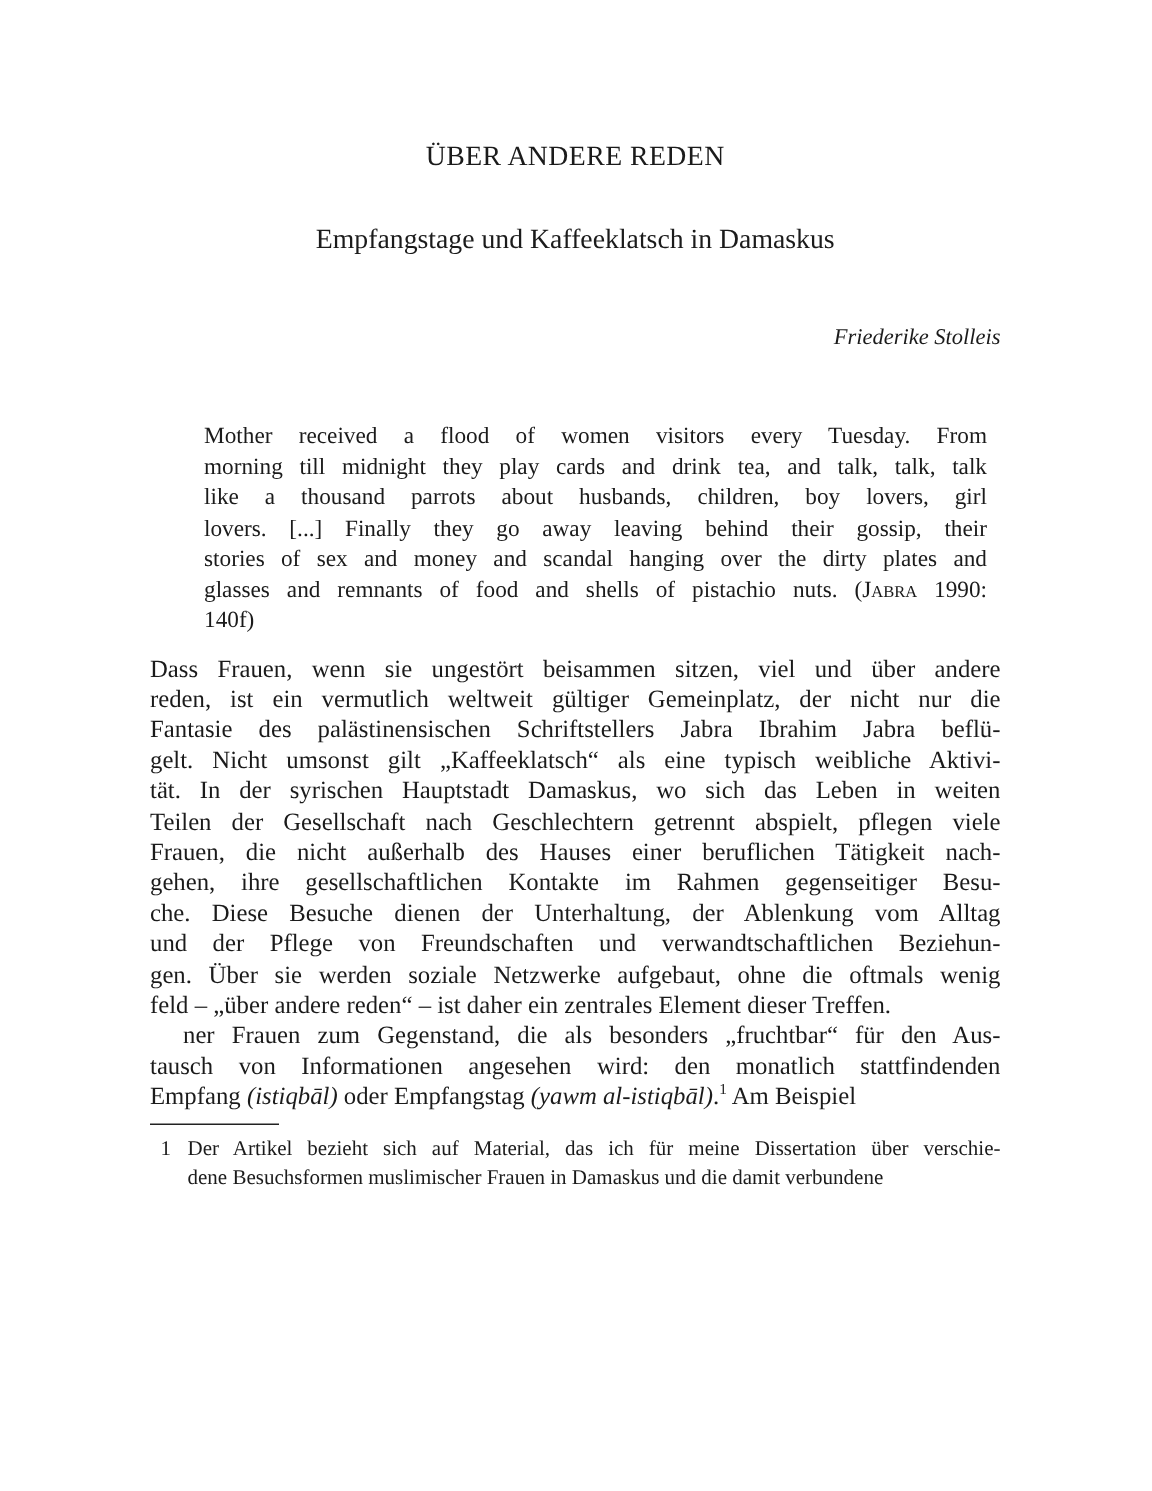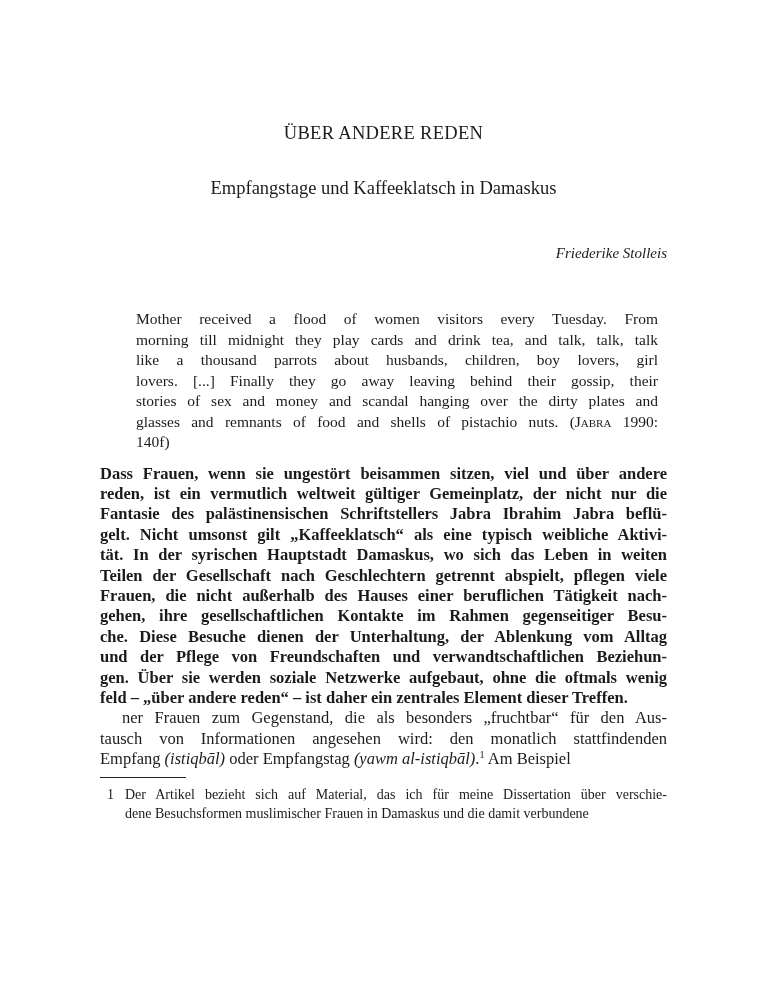--- a/index.html
+++ b/index.html
@@ -16,21 +16,21 @@
     font-family: "Liberation Serif", "DejaVu Serif", serif;
     color: #1b1b1b;
   }
   .content {
     position: absolute;
     left: 100px;
     top: 0;
     width: 567px;
   }
   .title {
-    margin-top: 120px;
+    margin-top: 92px;
     font-size: 18.5px;
     line-height: 26px;
     text-align: center;
     letter-spacing: 0.3px;
   }
   .subtitle {
     margin-top: 29px;
     font-size: 18.5px;
     line-height: 26px;
     text-align: center;
@@ -48,21 +48,20 @@
     width: 522px;
     font-size: 15.5px;
     line-height: 20.5px;
   }
   .para {
     font-size: 16.5px;
     line-height: 20.4px;
   }
   .para-first {
     margin-top: 11px;
-    font-weight: bold;
   }
   .para.indent .line:first-child {
     text-indent: 22px;
   }
   .line {
     text-align: justify;
     text-align-last: justify;
     text-justify: inter-word;
   }
   .line.last {

